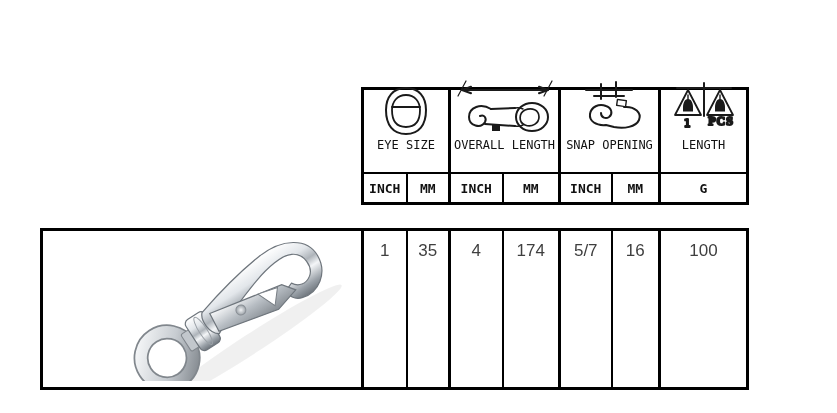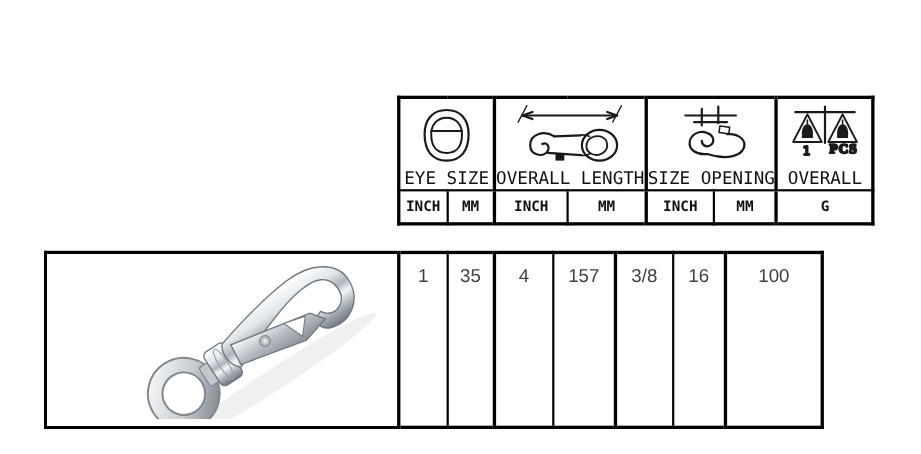--- a/index.html
+++ b/index.html
@@ -7,22 +7,22 @@
           font-family:"Liberation Sans",sans-serif;}
   table.spec{border-collapse:collapse;position:absolute;table-layout:fixed;}
   table.spec{border:3px solid #000;}
   table.spec td{border:2px solid #000;padding:0;background:#fff;}
   td.secL{border-left-width:3px !important;}
   .header-table{left:361px;top:87px;}
   .data-table{left:40px;top:228px;}
   .icon-row td{height:82px;vertical-align:bottom;}
   .icon-cell{display:flex;flex-direction:column;align-items:center;justify-content:flex-end;height:82px;}
   .icon-wrap{flex:1;display:flex;align-items:center;justify-content:center;width:100%;}
-  .sec-label{font-family:"DejaVu Sans Mono",monospace;font-size:16px;color:#111;
-             white-space:nowrap;padding-bottom:3px;line-height:14px;}
+  .sec-label{font-family:"DejaVu Sans Mono",monospace;font-size:12px;color:#111;
+             white-space:nowrap;padding-bottom:20px;line-height:14px;}
   .unit-row td{height:28px;text-align:center;vertical-align:middle;}
   .unit{font-family:"DejaVu Sans Mono",monospace;font-weight:700;font-size:13px;color:#111;text-align:right;}
   .data-table td{height:146px;vertical-align:top;text-align:center;}
   .val{font-family:"Liberation Sans",sans-serif;font-size:17px;color:#3f3f3f;padding-top:10px !important;}
   .photo-cell{position:relative;}
   .photo-cell svg{position:absolute;left:69px;top:10px;}
   .spec-icon{stroke:#1a1a1a;fill:none;stroke-width:2;stroke-linecap:round;stroke-linejoin:round;}
   .spec-icon .fillblk{fill:#1a1a1a;stroke:none;}
   .wnum{font-family:"DejaVu Sans Mono",monospace;font-size:11px;fill:#1a1a1a;}
   .wpcs{font-family:"Liberation Serif",serif;font-weight:700;font-size:12px;fill:#1a1a1a;letter-spacing:1px;}
@@ -77,37 +77,37 @@
       <td colspan="2" class="secL">
         <div class="icon-cell">
           <div class="icon-wrap">
             <svg class="spec-icon" width="84" height="60" viewBox="0 0 84 60" stroke-width="1.7">
               <path d="M18,12 H64 M26,18 H56"></path>
               <path d="M33,6 V21 M48,4 V19"></path>
               <rect x="49" y="22" width="9" height="6" transform="rotate(8 53 25)" stroke-width="1.4"></rect>
               <path d="M56,29 C67,28 74,35 71,42 C68,49 56,51 46,49 L38,47 C28,48 21,43 22,36 C23,29 31,25 38,28 C44,30 45,36 41,39 C38,41 33,40 33,35"></path>
             </svg>
           </div>
-          <div class="sec-label">SIZE OPENING</div>
+          <div class="sec-label">SNAP OPENING</div>
         </div>
       </td>
       <td class="secL">
         <div class="icon-cell">
           <div class="icon-wrap">
             <svg class="spec-icon" width="76" height="58" viewBox="0 0 76 58" stroke-width="2">
               <path d="M11,8 H65 M38,3 V36"></path>
               <path d="M22,10 L9,35 H35 Z M54,10 L41,35 H67 Z" stroke-width="1.8"></path>
               <path d="M22,15 V19 M54,15 V19" stroke-width="1.4"></path>
               <path class="fillblk" d="M22,19 C18.5,19 17,23.5 17,27 V31.5 H27 V27 C27,23.5 25.5,19 22,19 Z"></path>
               <path class="fillblk" d="M54,19 C50.5,19 49,23.5 49,27 V31.5 H59 V27 C59,23.5 57.5,19 54,19 Z"></path>
               <text x="21" y="47" text-anchor="middle" class="wnum">1</text>
               <text x="55" y="45" text-anchor="middle" class="wpcs">PCS</text>
             </svg>
           </div>
-          <div class="sec-label">OVERALL</div>
+          <div class="sec-label">LENGTH</div>
         </div>
       </td>
     </tr>
     <tr class="unit-row">
       <td><span class="unit">INCH</span></td>
       <td><span class="unit">MM</span></td>
       <td class="secL"><span class="unit">INCH</span></td>
       <td><span class="unit">MM</span></td>
       <td class="secL"><span class="unit">INCH</span></td>
       <td><span class="unit">MM</span></td>
@@ -175,21 +175,21 @@
                      C89,77 88,61 94,55 Z" fill="url(#chrome)" stroke="#6e757c" stroke-width="1.2"></path>
             <path d="M100,60 L176,75 L185,87 L160,94 L98,80 Z" fill="url(#gateG)" stroke="#6e757c" stroke-width="1.2"></path>
             <path d="M151,70 L171,75 L159,89 Z" fill="#ffffff" stroke="#777d83" stroke-width="1"></path>
             <circle cx="128" cy="74" r="5" fill="url(#rivet)" stroke="#8a9096" stroke-width="1"></circle>
           </g>
         </svg>
       </td>
       <td class="val secL">1</td>
       <td class="val">35</td>
       <td class="val secL">4</td>
-      <td class="val">157</td>
-      <td class="val secL">3/8</td>
+      <td class="val">174</td>
+      <td class="val secL">5/7</td>
       <td class="val">16</td>
       <td class="val secL">100</td>
     </tr>
   </tbody>
     </table>
 
 </div>
 
 </body></html>

